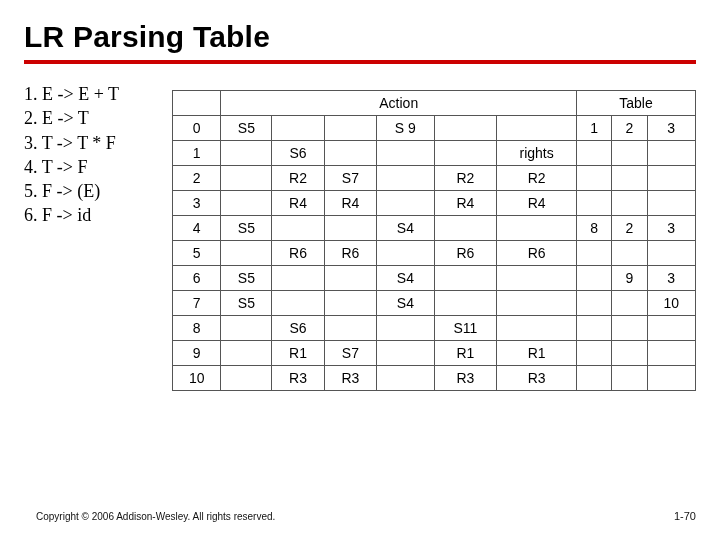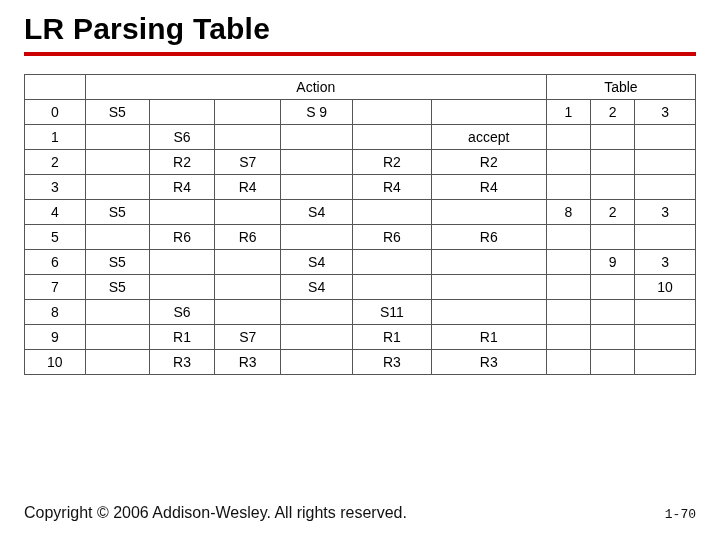--- a/index.html
+++ b/index.html
@@ -1,70 +1,79 @@
 <!DOCTYPE html>
 <html><head>
 <meta charset="utf-8">
 <style>
   * { box-sizing: border-box; margin: 0; padding: 0; }
   html, body { width: 720px; height: 540px; background: #fff; font-family: Arial, Helvetica, sans-serif; color: #000; }
   .slide {
-    width: 720px; height: 540px; position: relative; padding: 12px 24px 0 24px;
+    width: 720px; height: 540px; position: relative; padding: 20px 24px 0 24px;
   }
   .title {
     font-size: 30px; font-weight: bold; color: #000; margin-bottom: 6px;
     letter-spacing: 0.2px;
   }
   .rule {
     border: none; border-top: 4px solid #c00; margin-bottom: 18px;
   }
   .content {
     display: flex; gap: 18px; align-items: flex-start;
   }
   .grammar {
     font-family: "Times New Roman", Times, serif;
     font-size: 18px; line-height: 1.35; white-space: nowrap;
     min-width: 130px;
   }
   .table-wrap { flex: 1; }
   table.parse {
     border-collapse: collapse; width: 100%; font-size: 14px;
     font-family: Arial, sans-serif;
+    margin-top: 8px;
   }
   table.parse th, table.parse td {
     border: 1px solid #555; padding: 4px 6px; text-align: center;
     height: 24px; background: #fff;
   }
   table.parse th { font-weight: normal; }
   table.parse .sec-head th {
     border-bottom: 1px solid #555;
   }
   .col-state { width: 46px; }
   .col-sym { width: 46px; }
   .col-goto { width: 46px; }
   .corner { border-top: 1px solid #555; border-left: 1px solid #555; }
   .footer {
-    position: absolute; left: 24px; bottom: 18px;
-    font-size: 16px; color: #111;
+    position: absolute; left: 36px; bottom: 18px;
+    font-size: 10px; color: #111;
   }
   .pagenum {
     position: absolute; right: 24px; bottom: 18px;
-    font-size: 13px; color: #111; font-family: Liberation Mono, monospace;
+    font-size: 11px; color: #111;
   }
   .rowlabel { text-align: center; font-weight: normal; }
 </style>
 </head>
 <body>
 
 <div class="slide">
   <div class="title">LR Parsing Table</div>
   <hr class="rule">
 
   <div class="content">
 
+    <div class="grammar">
+      <div>1. E -&gt; E + T</div>
+      <div>2. E -&gt; T</div>
+      <div>3. T -&gt; T * F</div>
+      <div>4. T -&gt; F</div>
+      <div>5. F -&gt; (E)</div>
+      <div>6. F -&gt; id</div>
+    </div>
 
     <div class="table-wrap">
       <table class="parse">
         <tbody>
             <tr class="sec-head">
           <th class="corner"></th>
           <th colspan="6">Action</th>
           <th colspan="3">Table</th>
         </tr>
         </tbody>
@@ -81,21 +90,21 @@
               <td>2</td>
               <td>3</td>
             </tr>
             <tr>
               <td class="rowlabel">1</td>
               <td></td>
               <td>S6</td>
               <td></td>
               <td></td>
               <td></td>
-              <td>accept</td>
+              <td>rights</td>
               <td></td>
               <td></td>
               <td></td>
             </tr>
             <tr>
               <td class="rowlabel">2</td>
               <td></td>
               <td>R2</td>
               <td>S7</td>
               <td></td>

